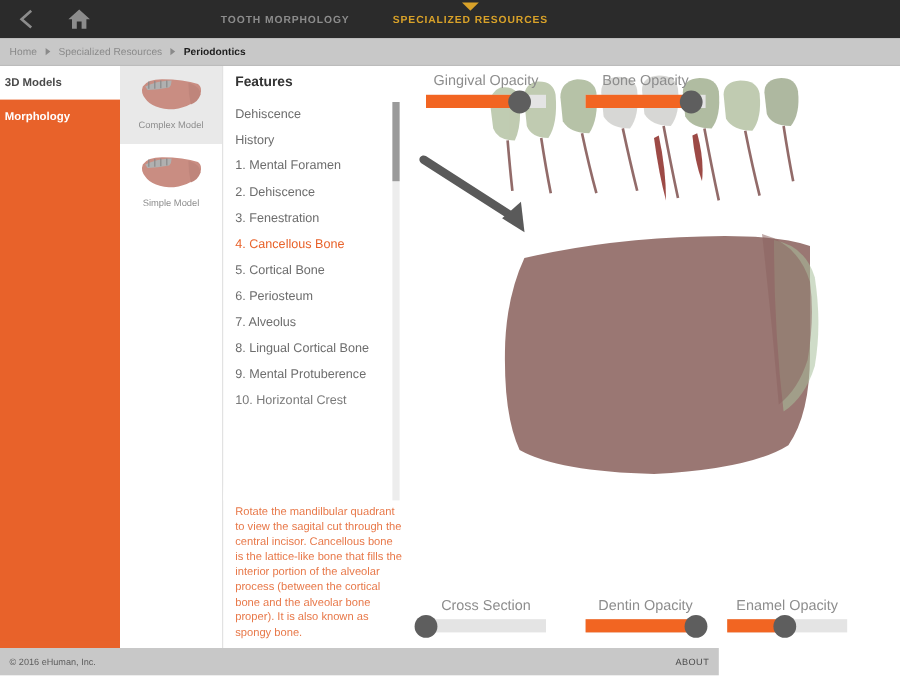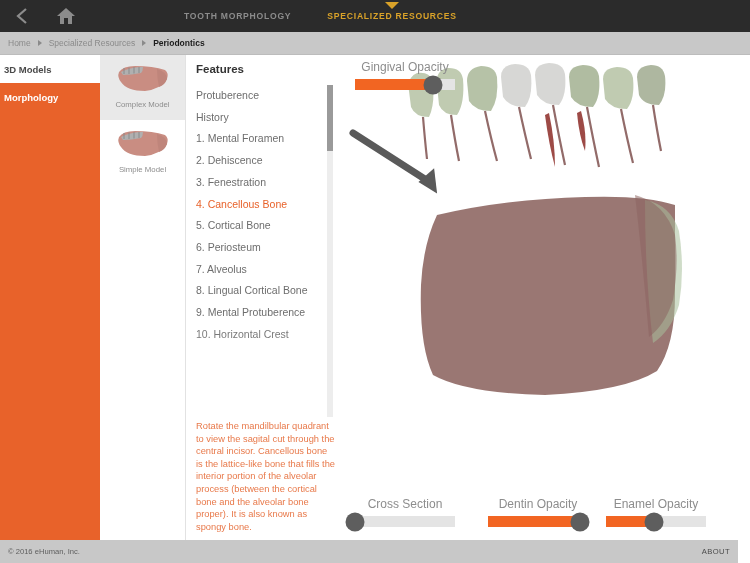--- a/index.html
+++ b/index.html
@@ -136,21 +136,21 @@
   .slider-fill {
     position: absolute; left: 0; top: 0; height: 11px; background: #f26522;
   }
   .slider-thumb {
     position: absolute; top: 50%; width: 19px; height: 19px; border-radius: 50%;
     background: #5e5e5e; transform: translate(-50%, -50%); cursor: grab;
   }
 
   
   .footer {
-    position: absolute; left: 0; bottom: 0; width: 738px; height: 23px;
+    position: absolute; left: 0; bottom: 0; width: 599px; height: 23px;
     background: #c8c8c8; display: flex; align-items: center;
     justify-content: space-between; padding: 0 8px;
   }
   .footer-copy { font-size: 7.6px; color: #5e5e5e; }
   .footer-about { font-size: 7.6px; color: #4a4a4a; cursor: pointer; letter-spacing: .4px; }
   .footer-orange {
     position: absolute; left: 0; bottom: 23px; width: 100px; height: 6px;
     background: #e8622a;
   }
 </style>
@@ -227,21 +227,21 @@
         </g>
         <path d="M44 9 Q54 12 54 19 Q52 25 46 27 Q44 18 44 9 Z" fill="#bf857b"></path>
       </svg>
       <span class="thumb-label">Simple Model</span>
     </div>
   </div>
 
   <div class="features">
     <div class="features-title">Features</div>
     <div class="feat-list">
-      <div class="feat">Protuberence</div>
+      <div class="feat">Dehiscence</div>
       <div class="feat">History</div>
       <div class="feat">1. Mental Foramen</div>
       <div class="feat">2. Dehiscence</div>
       <div class="feat">3. Fenestration</div>
       <div class="feat active">4. Cancellous Bone</div>
       <div class="feat">5. Cortical Bone</div>
       <div class="feat">6. Periosteum</div>
       <div class="feat">7. Alveolus</div>
       <div class="feat">8. Lingual Cortical Bone</div>
       <div class="feat">9. Mental Protuberence</div>
@@ -293,20 +293,27 @@
   </div>
 
   <div class="slider-group" style="left:350px; top:60px;">
     <div class="slider-label">Gingival Opacity</div>
     <div class="slider-track" style="background: rgb(228, 228, 228);">
       <div class="slider-fill" style="width: 78%; background: rgb(242, 101, 34);"></div>
       <div class="slider-thumb" style="left: 78%; background: rgb(94, 94, 94);"></div>
     </div>
   </div>
 
+  <div class="slider-group" style="left:483px; top:60px;">
+    <div class="slider-label">Bone Opacity</div>
+    <div class="slider-track" style="background: rgb(228, 228, 228);">
+      <div class="slider-fill" style="width: 88%; background: rgb(242, 101, 34);"></div>
+      <div class="slider-thumb" style="left: 88%; background: rgb(94, 94, 94);"></div>
+    </div>
+  </div>
 
   <div class="slider-group" style="left:350px; top:497px;">
     <div class="slider-label">Cross Section</div>
     <div class="slider-track" style="background: rgb(228, 228, 228);">
       <div class="slider-fill" style="width: 0%; background: rgb(242, 101, 34);"></div>
       <div class="slider-thumb" style="left: 0%; background: rgb(94, 94, 94);"></div>
     </div>
   </div>
 
   <div class="slider-group" style="left:483px; top:497px;">

